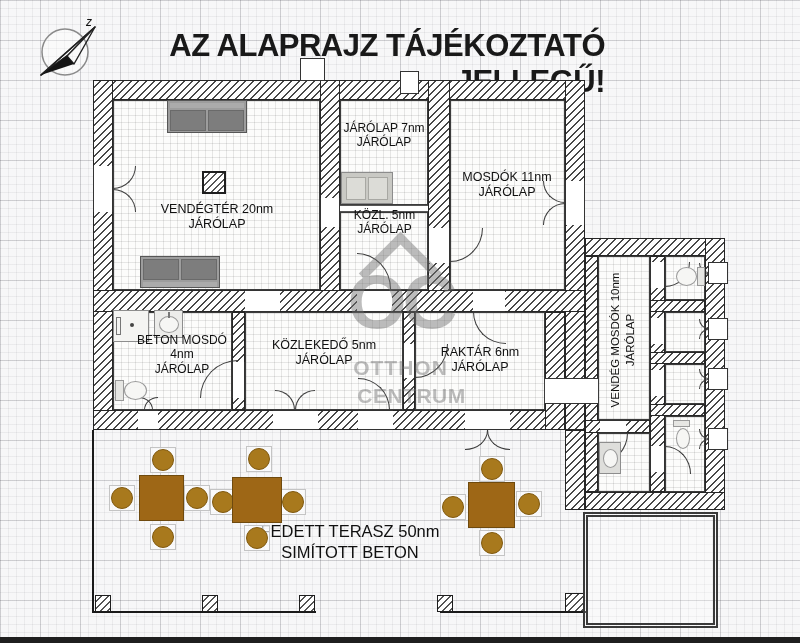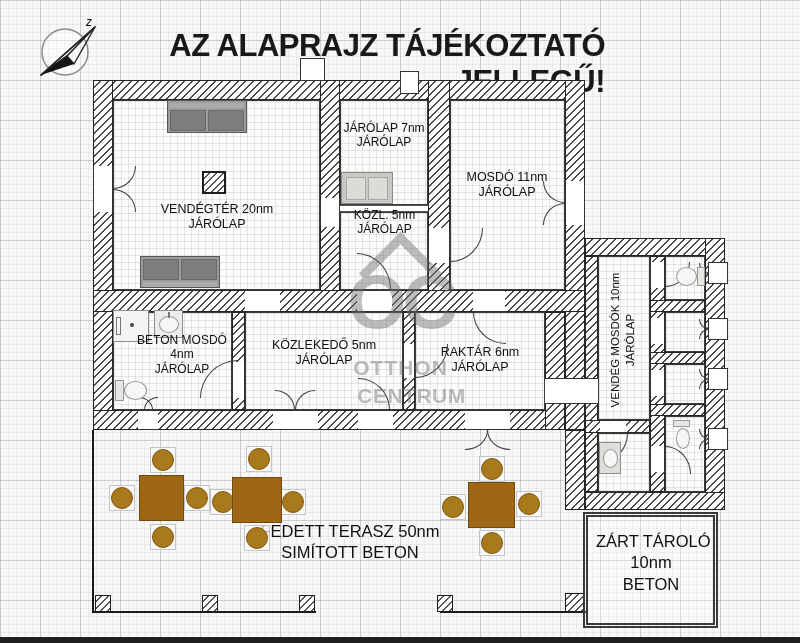--- a/index.html
+++ b/index.html
@@ -85,25 +85,20 @@
   <div class="pillar" style="left:299px;top:595px;width:16px;height:17px"></div>
   <div class="pillar" style="left:437px;top:595px;width:16px;height:17px"></div>
   <div class="pillar" style="left:565px;top:593px;width:20px;height:19px"></div>
 
   <div class="lbl lbl-big" style="left:230px;top:521px;width:240px">
     <div>FEDETT TERASZ 50nm</div>
     <div>SIMÍTOTT BETON</div>
   </div>
 
   <div class="abs" style="left:583px;top:512px;width:135px;height:116px;border:5px double #3a3a3a;background:rgba(255,255,255,.25)"></div>
-  <div class="lbl lbl-big" style="left:596px;top:531px;width:110px">
-    <div>ZÁRT TÁROLÓ</div>
-    <div>10nm</div>
-    <div>BETON</div>
-  </div>
 
   <div class="room" style="left:113px;top:100px;width:207px;height:190px"></div>
   <div class="room" style="left:340px;top:100px;width:88px;height:105px"></div>
   <div class="room" style="left:340px;top:212px;width:88px;height:78px"></div>
   <div class="room" style="left:450px;top:100px;width:115px;height:190px"></div>
   <div class="room" style="left:113px;top:312px;width:119px;height:98px"></div>
   <div class="room" style="left:245px;top:312px;width:158px;height:98px"></div>
   <div class="room" style="left:415px;top:312px;width:130px;height:98px"></div>
   <div class="room" style="left:598px;top:256px;width:52px;height:164px"></div>
   <div class="room" style="left:598px;top:433px;width:52px;height:59px"></div>
@@ -260,21 +255,21 @@
 
   <div class="lbl" style="left:117px;top:202px;width:200px">
     <div>VENDÉGTÉR 20nm</div>
     <div>JÁRÓLAP</div>
   </div>
   <div class="lbl" style="left:334px;top:121px;width:100px;font-size:12px">
     <div>JÁRÓLAP 7nm</div>
     <div>JÁRÓLAP</div>
   </div>
   <div class="lbl" style="left:448px;top:170px;width:118px">
-    <div>MOSDÓ 11nm</div>
+    <div>MOSDÓK 11nm</div>
     <div>JÁRÓLAP</div>
   </div>
   <div class="lbl" style="left:337px;top:208px;width:95px;font-size:12px">
     <div>KÖZL. 5nm</div>
     <div>JÁRÓLAP</div>
   </div>
   <div class="lbl" style="left:122px;top:333px;width:120px;font-size:12px">
     <div>BETON MOSDÓ</div>
     <div>4nm</div>
     <div>JÁRÓLAP</div>

